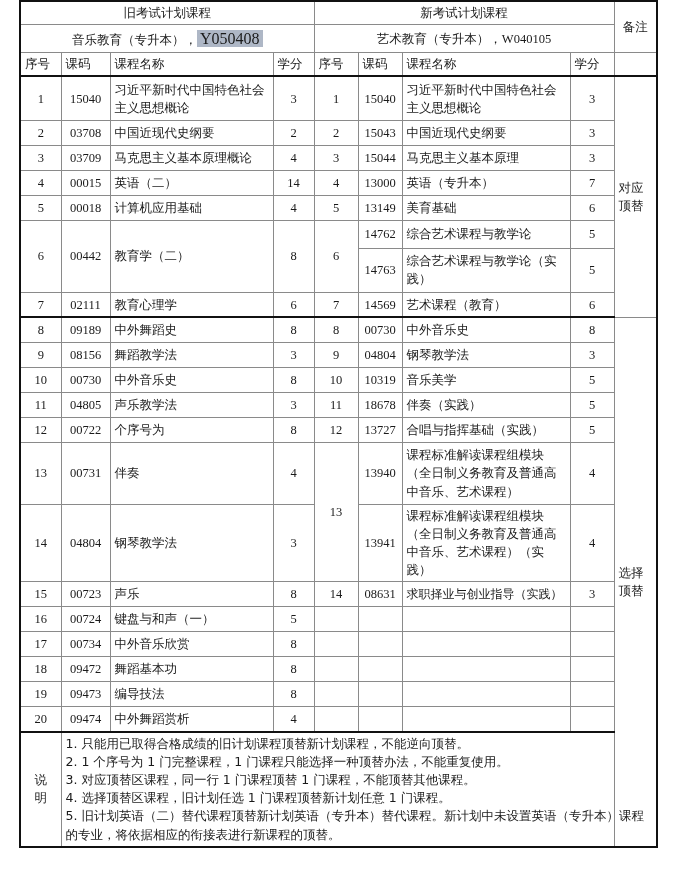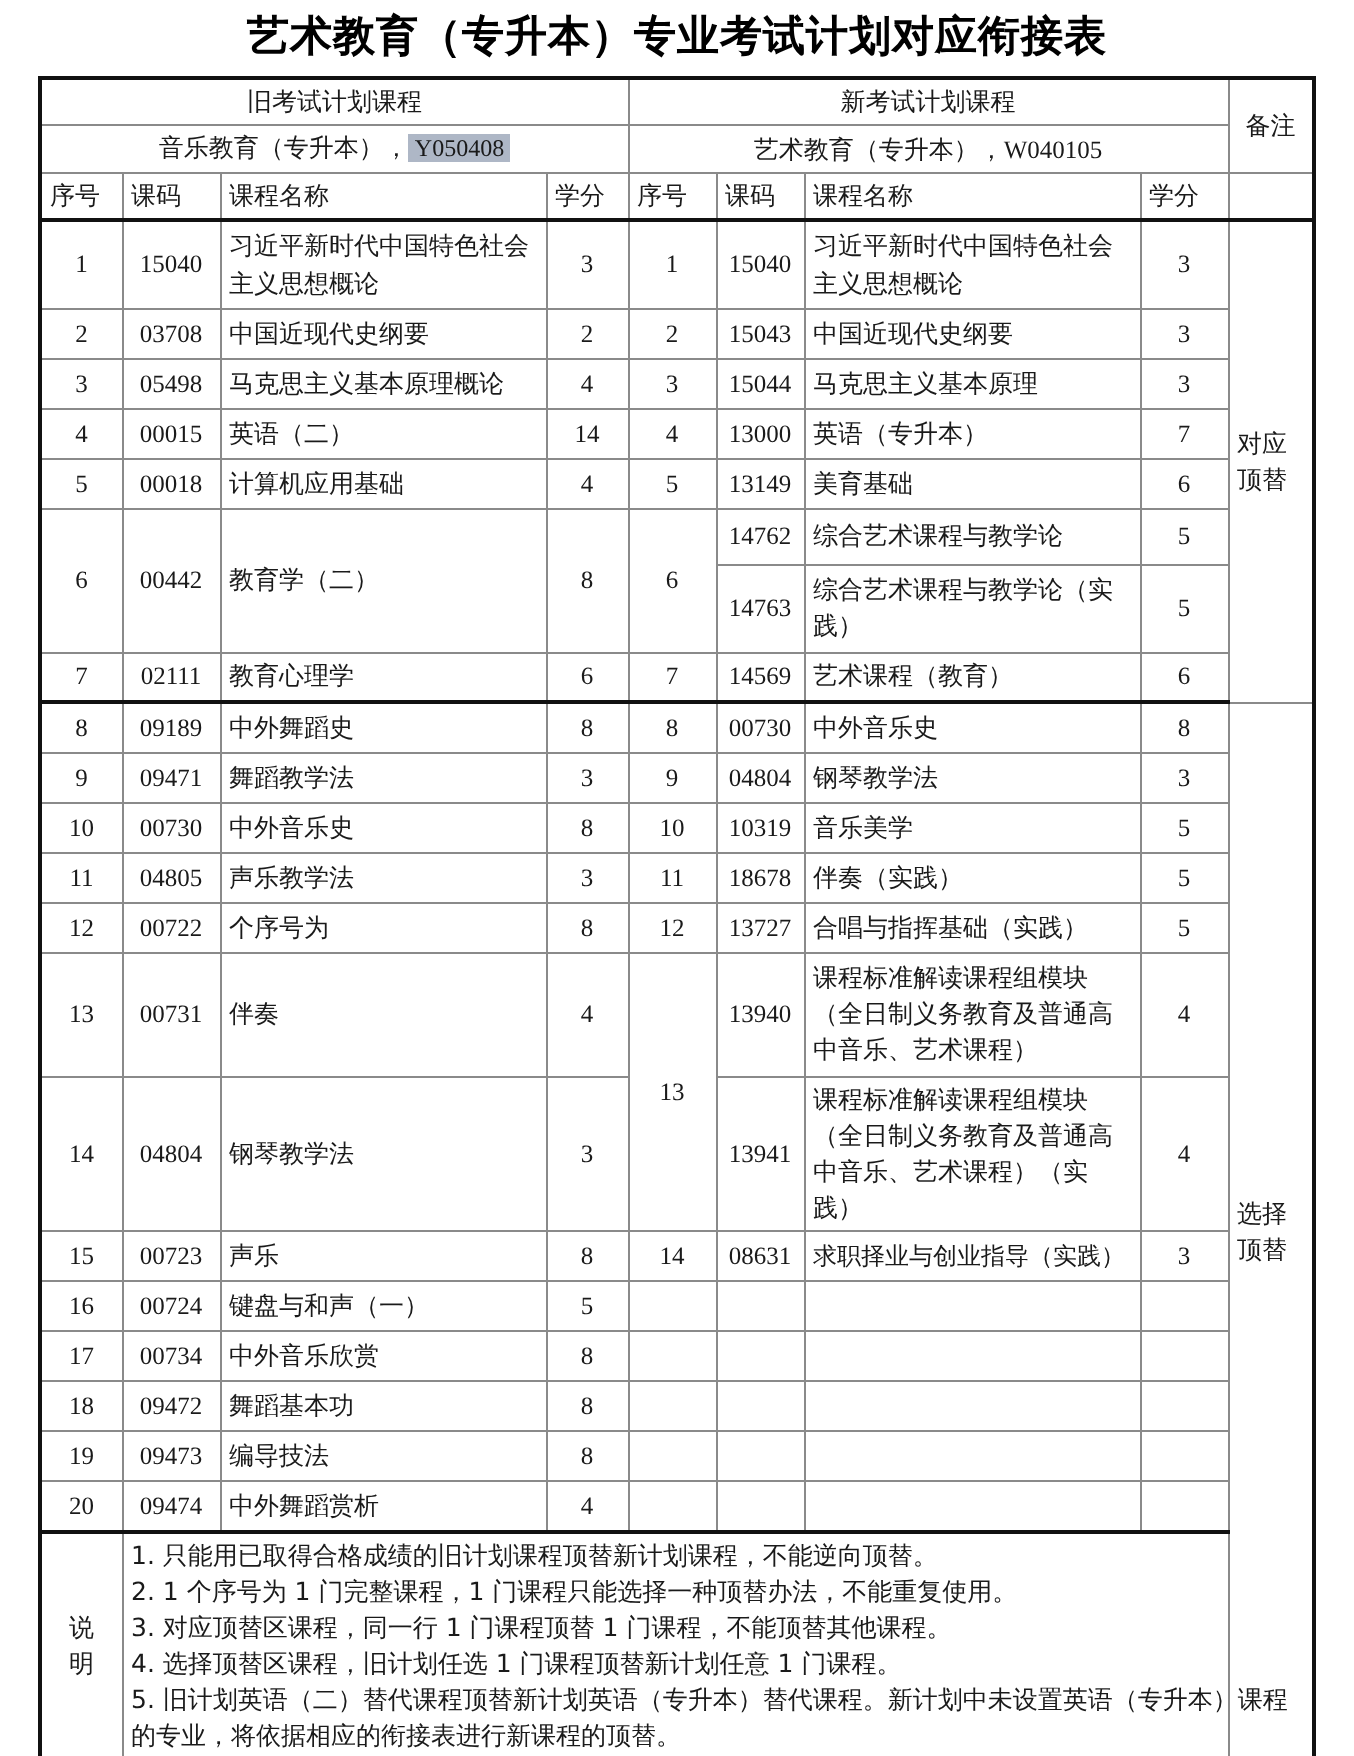--- a/index.html
+++ b/index.html
@@ -62,21 +62,21 @@
   .col-head {
     text-align: left;
     font-size: 13px;
     height: 22px;
     margin-top: 40px;
   }
   .code-hl {
     background: #aeb7c6;
     padding: 0px 3px;
     font-family: "Liberation Serif", "DejaVu Serif", serif;
-    font-size: 12px;
+    font-size: 16px;
   }
   .num { font-size: 12.5px; }
   .remark {
     text-align: left;
     font-size: 13px;
     line-height: 1.7;
     vertical-align: middle;
   }
   .remark span { display: block; }
   .sec-break-top { border-top: 2px solid #111 !important; }
@@ -95,21 +95,20 @@
     line-height: 1.72;
     font-family: "DejaVu Sans", "Liberation Sans", sans-serif;
   }
   .notes-body p { margin: 0; }
 </style>
 </head>
 <body>
 
 <div class="page">
 
-  <div class="doc-title">艺术教育（专升本）专业考试计划对应衔接表</div>
 
   <table class="sheet">
     <colgroup>
       <col style="width:41px">
       <col style="width:49px">
       <col style="width:163px">
       <col style="width:41px">
       <col style="width:44px">
       <col style="width:44px">
       <col style="width:168px">
@@ -162,21 +161,21 @@
         <td class="lft" style="height:25px">中国近现代史纲要</td>
         <td class="ctr num">2</td>
         <td class="ctr num">2</td>
         <td class="ctr num">15043</td>
         <td class="lft">中国近现代史纲要</td>
         <td class="ctr num">3</td>
       </tr>
 
       <tr>
         <td class="ctr num">3</td>
-        <td class="ctr num">05498</td>
+        <td class="ctr num">03709</td>
         <td class="lft" style="height:25px">马克思主义基本原理概论</td>
         <td class="ctr num">4</td>
         <td class="ctr num">3</td>
         <td class="ctr num">15044</td>
         <td class="lft">马克思主义基本原理</td>
         <td class="ctr num">3</td>
       </tr>
 
       <tr>
         <td class="ctr num">4</td>
@@ -237,21 +236,21 @@
         <td class="lft">中外音乐史</td>
         <td class="ctr num">8</td>
         <td class="remark sec-break-bot" rowspan="14">
             <span>选择</span>
             <span>顶替</span>
           </td>
       </tr>
 
       <tr>
         <td class="ctr num">9</td>
-        <td class="ctr num">09471</td>
+        <td class="ctr num">08156</td>
         <td class="lft" style="height:25px">舞蹈教学法</td>
         <td class="ctr num">3</td>
         <td class="ctr num">9</td>
         <td class="ctr num">04804</td>
         <td class="lft">钢琴教学法</td>
         <td class="ctr num">3</td>
       </tr>
 
       <tr>
         <td class="ctr num">10</td>

